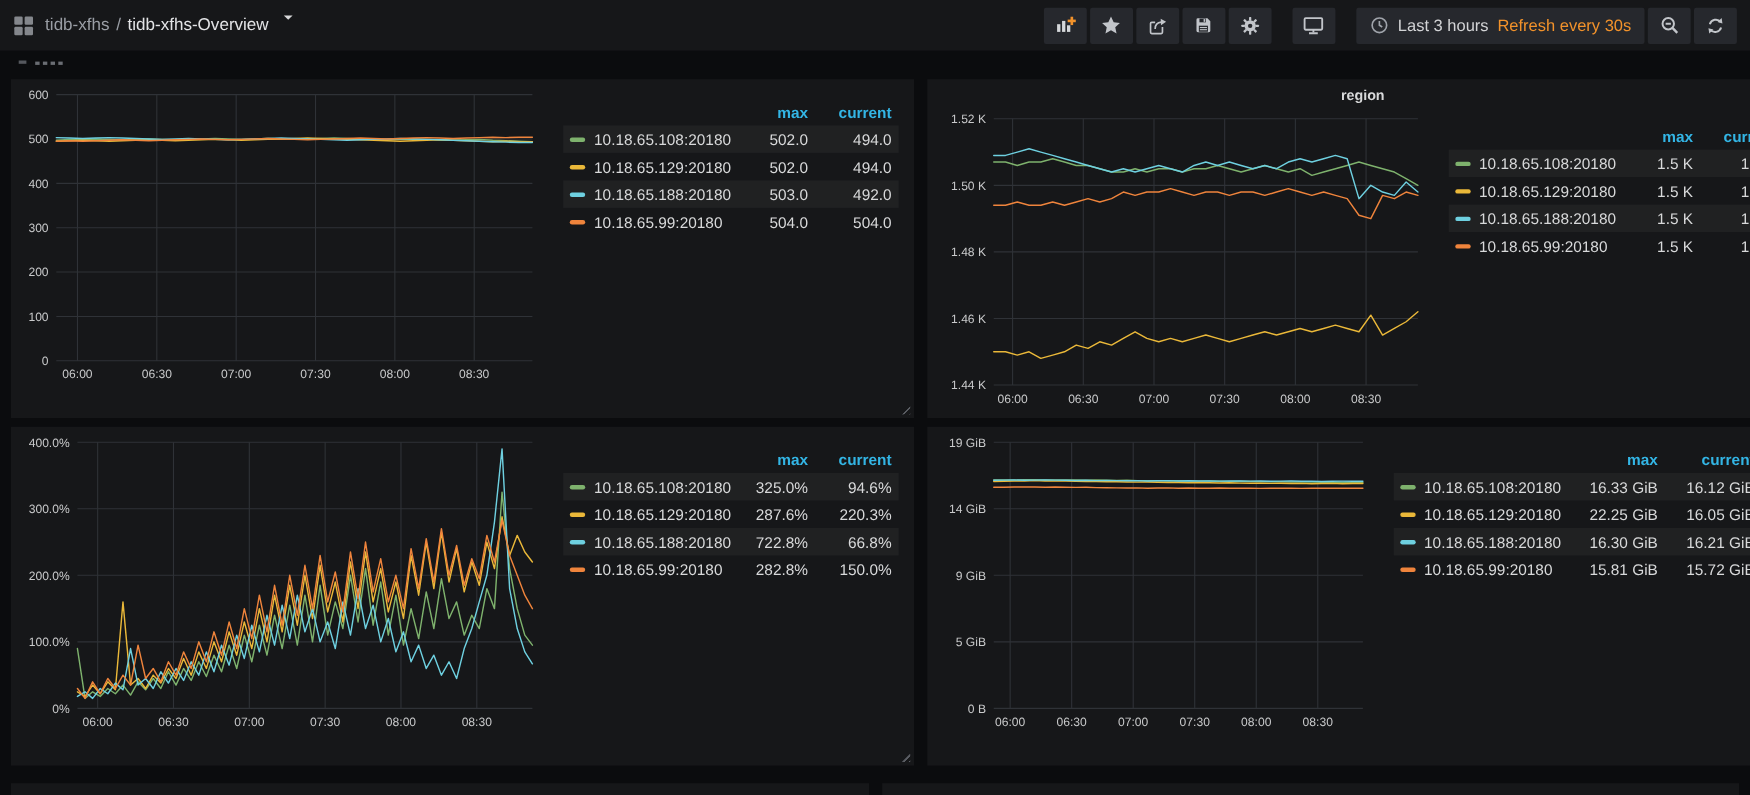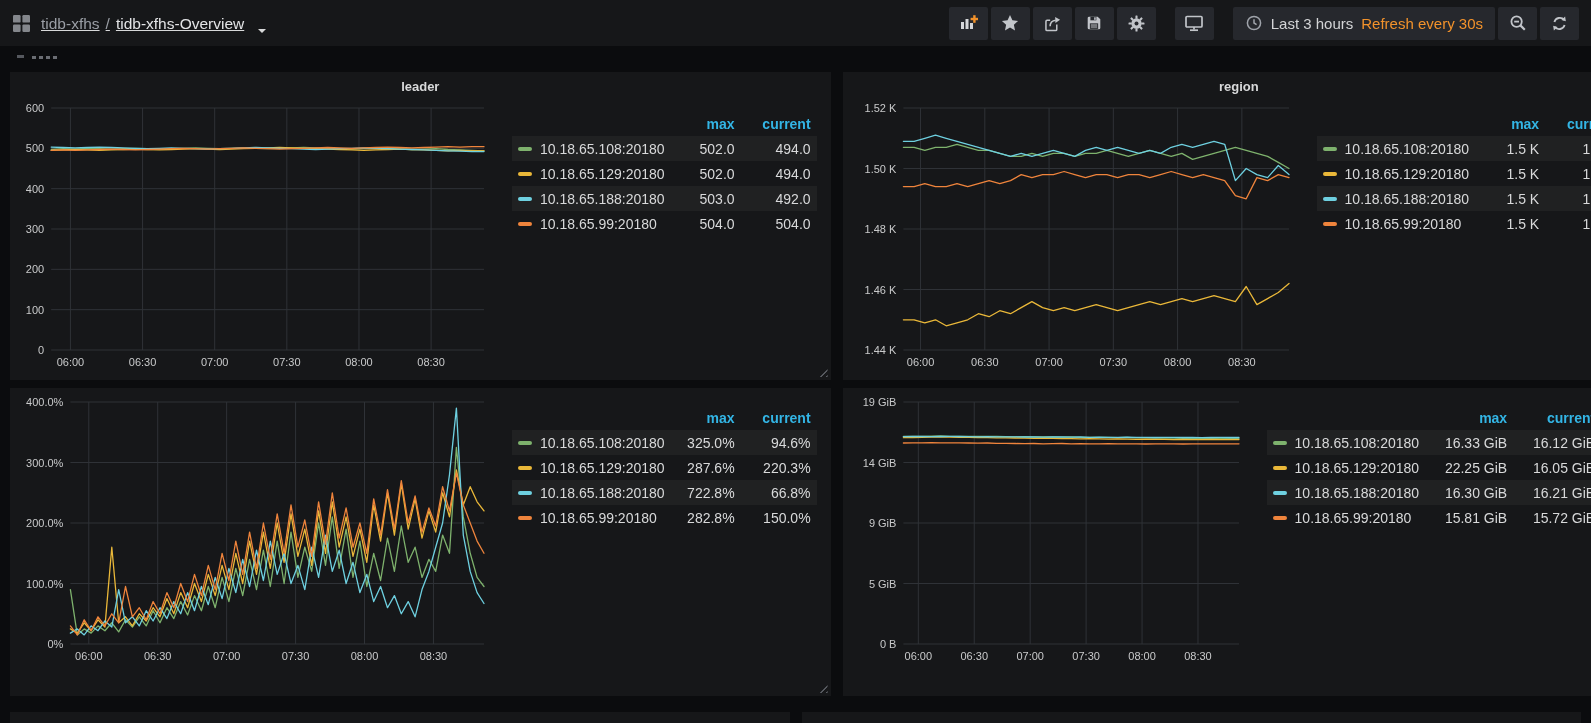--- a/index.html
+++ b/index.html
@@ -8,21 +8,21 @@
     background:#0b0c0e;
     font-family:"Liberation Sans", sans-serif;
     color:#d8d9da;
     position:relative;
   }
   
   .navbar {
     height:46px; background:#161719; display:flex; align-items:center;
     padding:0 12px; position:relative;
   }
-  .nav-left { display:flex; align-items:flex-end; gap:10px; cursor:pointer;text-decoration:underline; }
+  .nav-left { display:flex; align-items:flex-start; gap:10px; cursor:pointer; }
   .grid-icon { width:19px; height:19px; display:block; }
   .breadcrumb { font-size:15.5px; display:flex; align-items:center; gap:6px; white-space:nowrap; }
   .crumb-folder { color:#9a9ea5; }
   .crumb-sep { color:#9a9ea5; }
   .crumb-dash { color:#e3e4e6; }
   .caret-down { width:0; height:0; border-left:4px solid transparent; border-right:4px solid transparent;
     border-top:4px solid #d8d9da; margin-left:4px; }
   .nav-right { margin-left:auto; display:flex; align-items:center; }
   .nav-btn {
     height:33px; min-width:39px; background:#26282d; border-radius:2px;
@@ -180,21 +180,20 @@
   <span class="peek-dash"></span>
   <span class="peek-dot" style="left:32px"></span>
   <span class="peek-dot" style="left:39px"></span>
   <span class="peek-dot" style="left:46px"></span>
   <span class="peek-dot" style="left:53px"></span>
 </div>
 
 <div class="dash">
   <div class="dash-row row-1">
     <div class="panel">
-      <div class="panel-title">leader</div>
       <div class="panel-body">
         <div class="chart"><svg width="478" height="274">
               <line x1="50.43555555555556" y1="10" x2="50.43555555555556" y2="252" stroke="#2f3237" stroke-width="1"></line>
               <text x="50.43555555555556" y="268" text-anchor="middle" font-size="11" fill="#c9cacb">06:00</text>
               <line x1="122.56888888888889" y1="10" x2="122.56888888888889" y2="252" stroke="#2f3237" stroke-width="1"></line>
               <text x="122.56888888888889" y="268" text-anchor="middle" font-size="11" fill="#c9cacb">06:30</text>
               <line x1="194.70222222222225" y1="10" x2="194.70222222222225" y2="252" stroke="#2f3237" stroke-width="1"></line>
               <text x="194.70222222222225" y="268" text-anchor="middle" font-size="11" fill="#c9cacb">07:00</text>
               <line x1="266.8355555555556" y1="10" x2="266.8355555555556" y2="252" stroke="#2f3237" stroke-width="1"></line>
               <text x="266.8355555555556" y="268" text-anchor="middle" font-size="11" fill="#c9cacb">07:30</text>

